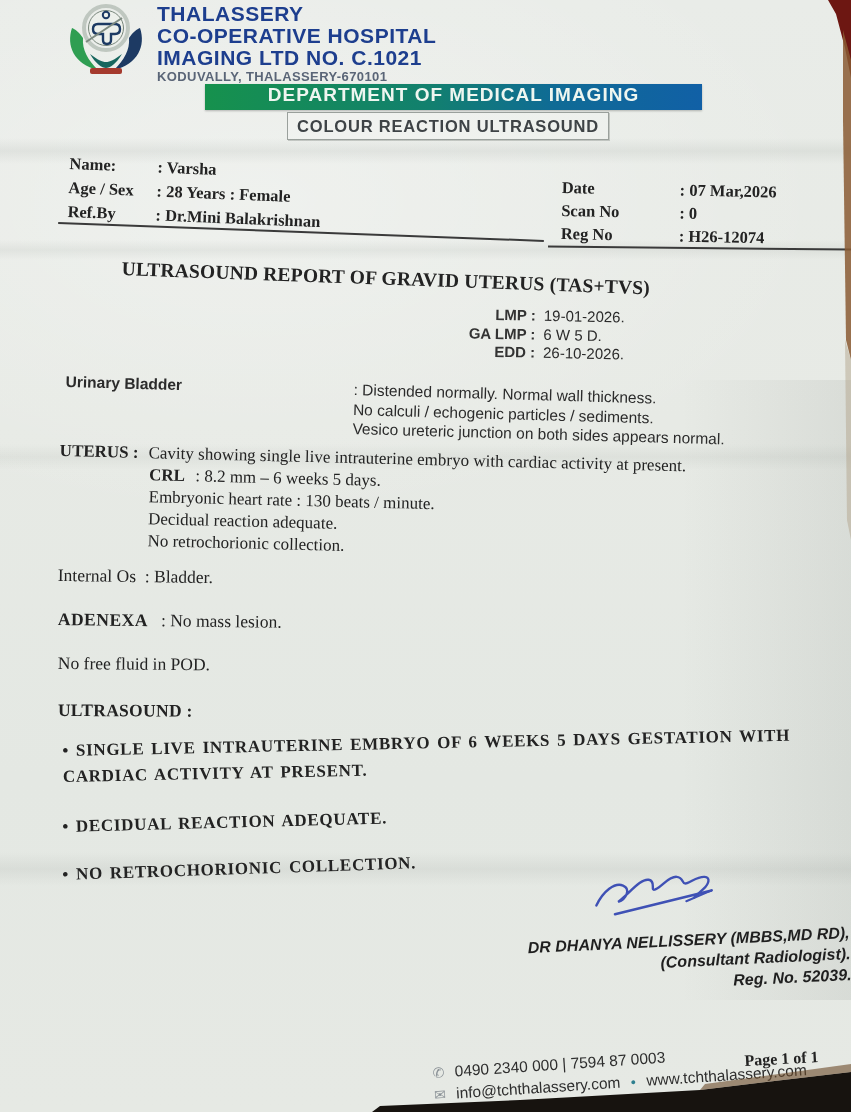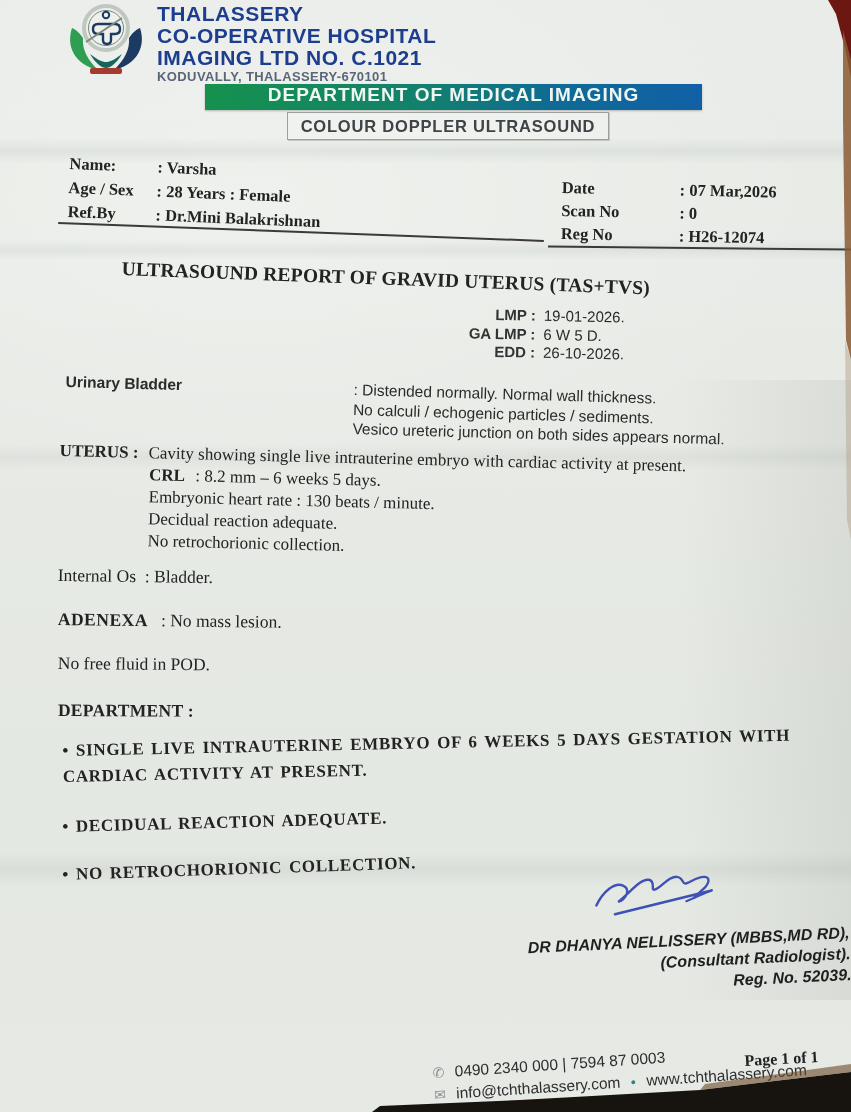--- a/index.html
+++ b/index.html
@@ -107,21 +107,21 @@
     <div>CO-OPERATIVE HOSPITAL</div>
     <div>IMAGING LTD NO. C.1021</div>
     <div class="hosp-addr">KODUVALLY, THALASSERY-670101</div>
   </div>
 
   <div class="abs banner">
     <span>DEPARTMENT OF MEDICAL IMAGING</span>
   </div>
 
   <div class="abs doppler">
-    <span>COLOUR DOPPLER ULTRASOUND</span>
+    <span>COLOUR REACTION ULTRASOUND</span>
   </div>
 
   <div class="abs patient">
     <div class="prow">
       <span class="plabel">Name:</span>
       <span>: Varsha</span>
     </div>
     <div class="prow">
       <span class="plabel">Age / Sex</span>
       <span>: 28 Years  : Female</span>
@@ -192,21 +192,21 @@
   <div class="abs simple ios">
     <span>Internal Os</span>&nbsp;
     <span>: Bladder.</span>
   </div>
   <div class="abs simple adx">
     <b>ADENEXA</b>&nbsp;&nbsp;
     <span>: No mass lesion.</span>
   </div>
   <div class="abs simple pod">No free fluid in POD.</div>
 
-  <div class="abs impr">DEPARTMENT :</div>
+  <div class="abs impr">ULTRASOUND :</div>
   <div class="abs bullet b1">
     <span>•</span>
     <span>SINGLE LIVE INTRAUTERINE EMBRYO OF 6 WEEKS 5 DAYS GESTATION WITH CARDIAC ACTIVITY AT PRESENT.</span>
   </div>
   <div class="abs bullet b2">
     <span>•</span>
     <span>DECIDUAL REACTION ADEQUATE.</span>
   </div>
   <div class="abs bullet b3">
     <span>•</span>

